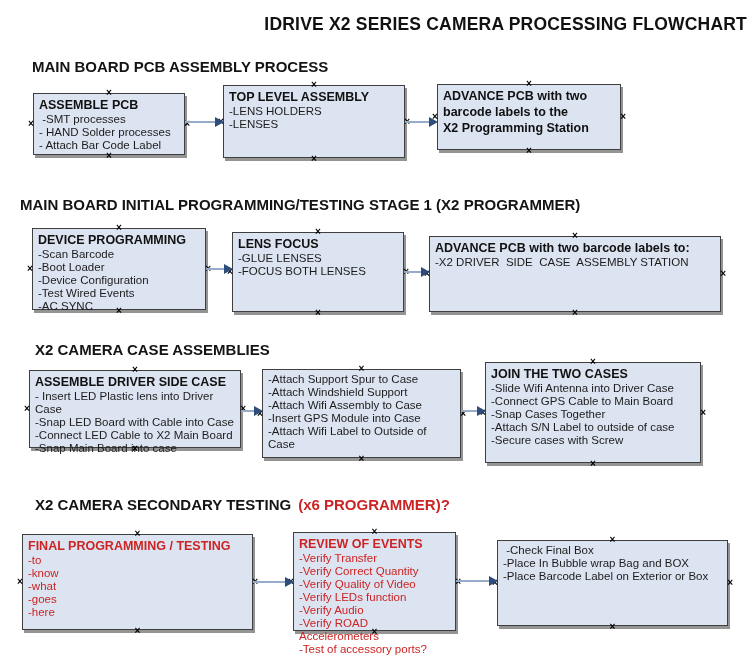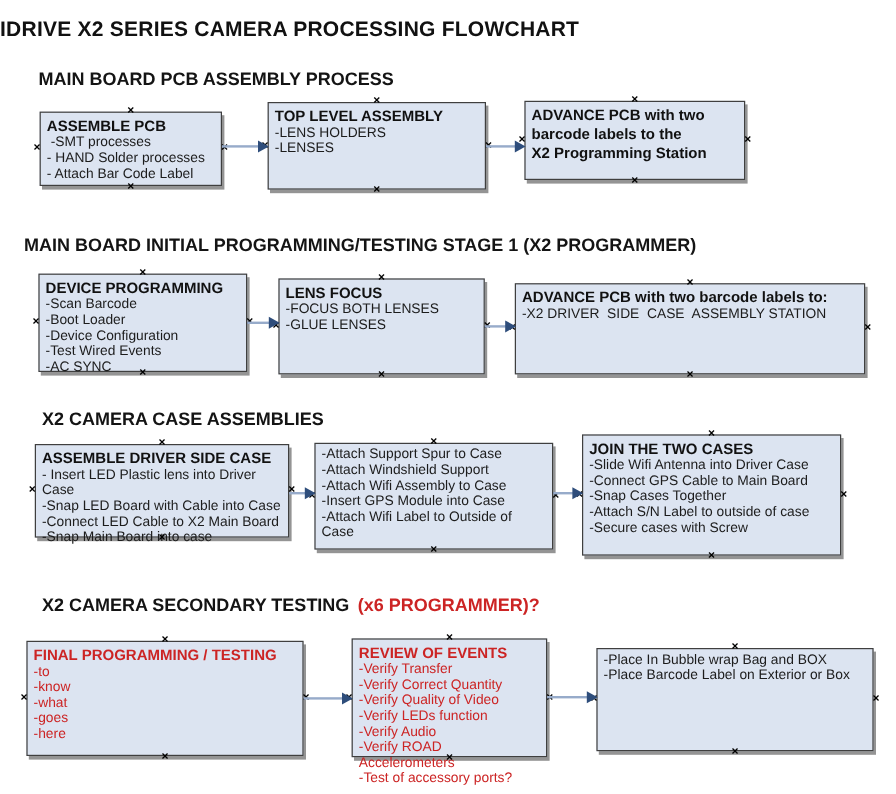--- a/index.html
+++ b/index.html
@@ -1,21 +1,21 @@
 <!DOCTYPE html>
 <html><head>
 <meta charset="utf-8">
 <style>
   html,body{margin:0;padding:0;background:#fff;}
   .stage{
     position:relative;width:747px;height:662px;background:#fff;overflow:hidden;
     font-family:"Liberation Sans",sans-serif;color:#111;
   }
   .page-title{
-    position:absolute;left:0;top:14px;width:747px;text-align:left;
+    position:absolute;left:0;top:14px;width:747px;text-align:right;
     font-size:17.5px;font-weight:bold;letter-spacing:.2px;color:#111;
   }
   .section-header{
     position:absolute;font-size:15px;font-weight:bold;color:#141414;white-space:nowrap;
   }
   .section-header .red{color:var(--red,#cc2424);margin-left:7px;}
   .fc-box{
     position:absolute;background:var(--box-fill,#dce4f1);
     border:1px solid var(--box-border,#3f3f3f);
     box-shadow:2px 3px 0 0 var(--box-shadow,#949494);
@@ -110,22 +110,22 @@
     <div class="fc-box-item">-Test Wired Events</div>
     <div class="fc-box-item">-AC SYNC</div>
   <span class="fc-handle fc-handle-t">×</span>
       <span class="fc-handle fc-handle-b">×</span>
       <span class="fc-handle fc-handle-l">×</span>
       <span class="fc-handle fc-handle-r">×</span>
     </div>
 
   <div class="fc-box" style="left:232px;top:232px;width:172px;height:80px">
     <div class="fc-box-title">LENS FOCUS</div>
+    <div class="fc-box-item">-GLUE LENSES</div>
     <div class="fc-box-item">-FOCUS BOTH LENSES</div>
-    <div class="fc-box-item">-GLUE LENSES</div>
   <span class="fc-handle fc-handle-t">×</span>
       <span class="fc-handle fc-handle-b">×</span>
       <span class="fc-handle fc-handle-l">×</span>
       <span class="fc-handle fc-handle-r">×</span>
     </div>
 
   <div class="fc-box" style="left:429px;top:236px;width:292px;height:76px">
     <div class="fc-box-title">ADVANCE PCB with two barcode labels to:</div>
     <div class="fc-box-item">-X2 DRIVER  SIDE  CASE  ASSEMBLY STATION</div>
   <span class="fc-handle fc-handle-t">×</span>
@@ -219,20 +219,21 @@
     <div class="fc-box-item">-Verify Audio</div>
     <div class="fc-box-item">-Verify ROAD Accelerometers</div>
     <div class="fc-box-item">-Test of accessory ports?</div>
   <span class="fc-handle fc-handle-t">×</span>
       <span class="fc-handle fc-handle-b">×</span>
       <span class="fc-handle fc-handle-l">×</span>
       <span class="fc-handle fc-handle-r">×</span>
     </div>
 
   <div class="fc-box" style="left:497px;top:540px;width:231px;height:86px">
+    <div class="fc-box-item"> -Check Final Box</div>
     <div class="fc-box-item">-Place In Bubble wrap Bag and BOX</div>
     <div class="fc-box-item">-Place Barcode Label on Exterior or Box</div>
   <span class="fc-handle fc-handle-t">×</span>
       <span class="fc-handle fc-handle-b">×</span>
       <span class="fc-handle fc-handle-l">×</span>
       <span class="fc-handle fc-handle-r">×</span>
     </div>
 
   <div class="fc-arrow" style="left:253px;top:582px;width:40px">
     <i class="line"></i>

